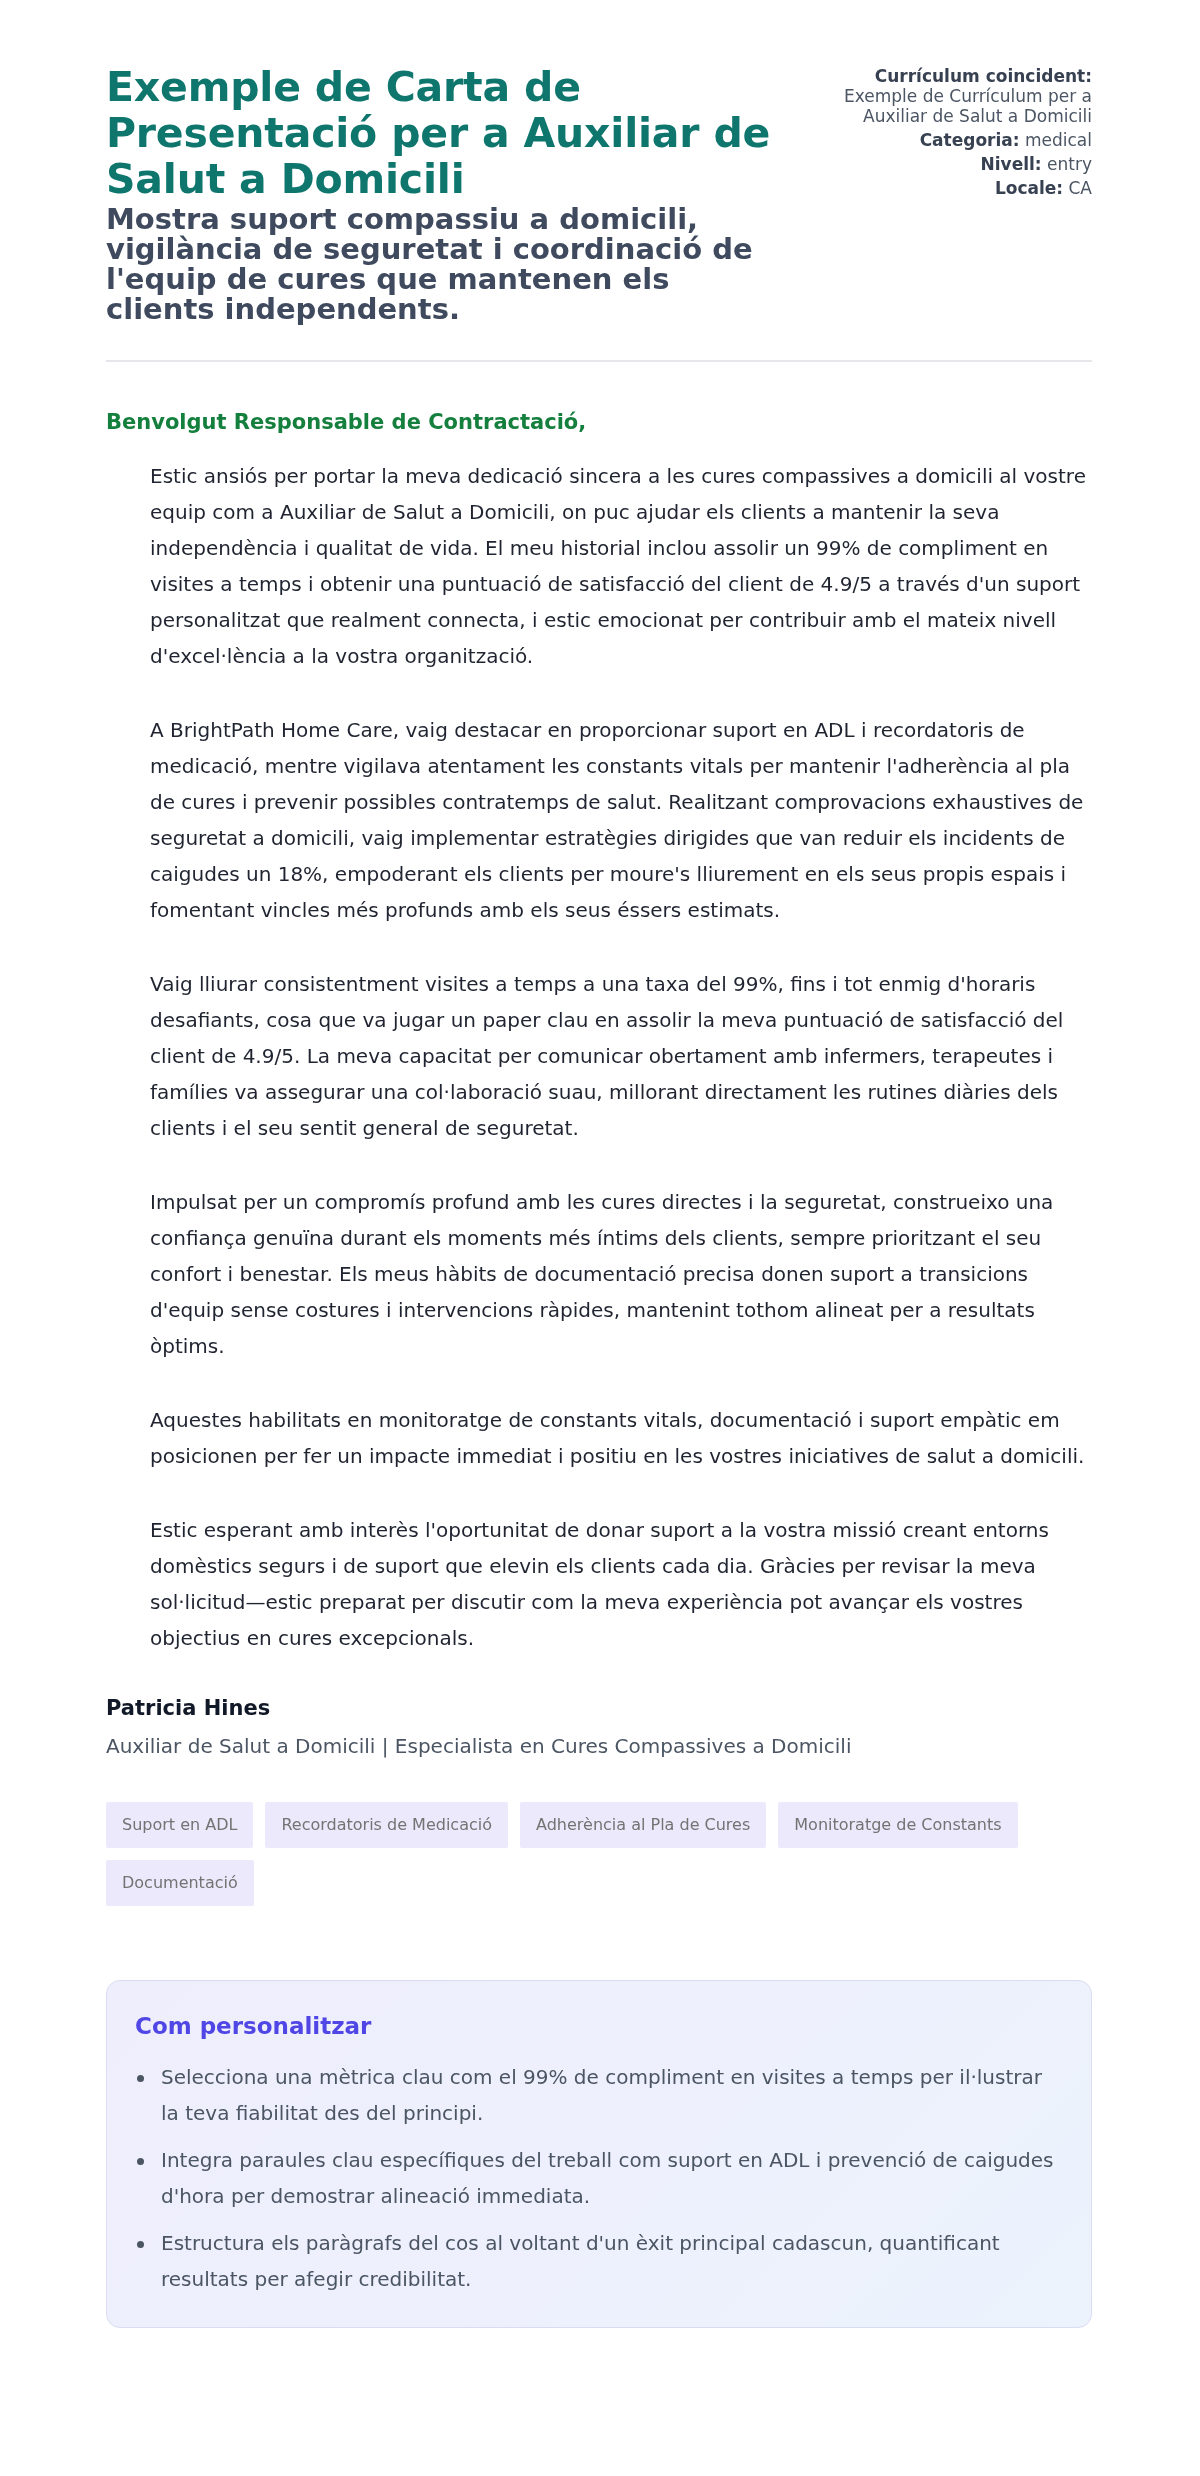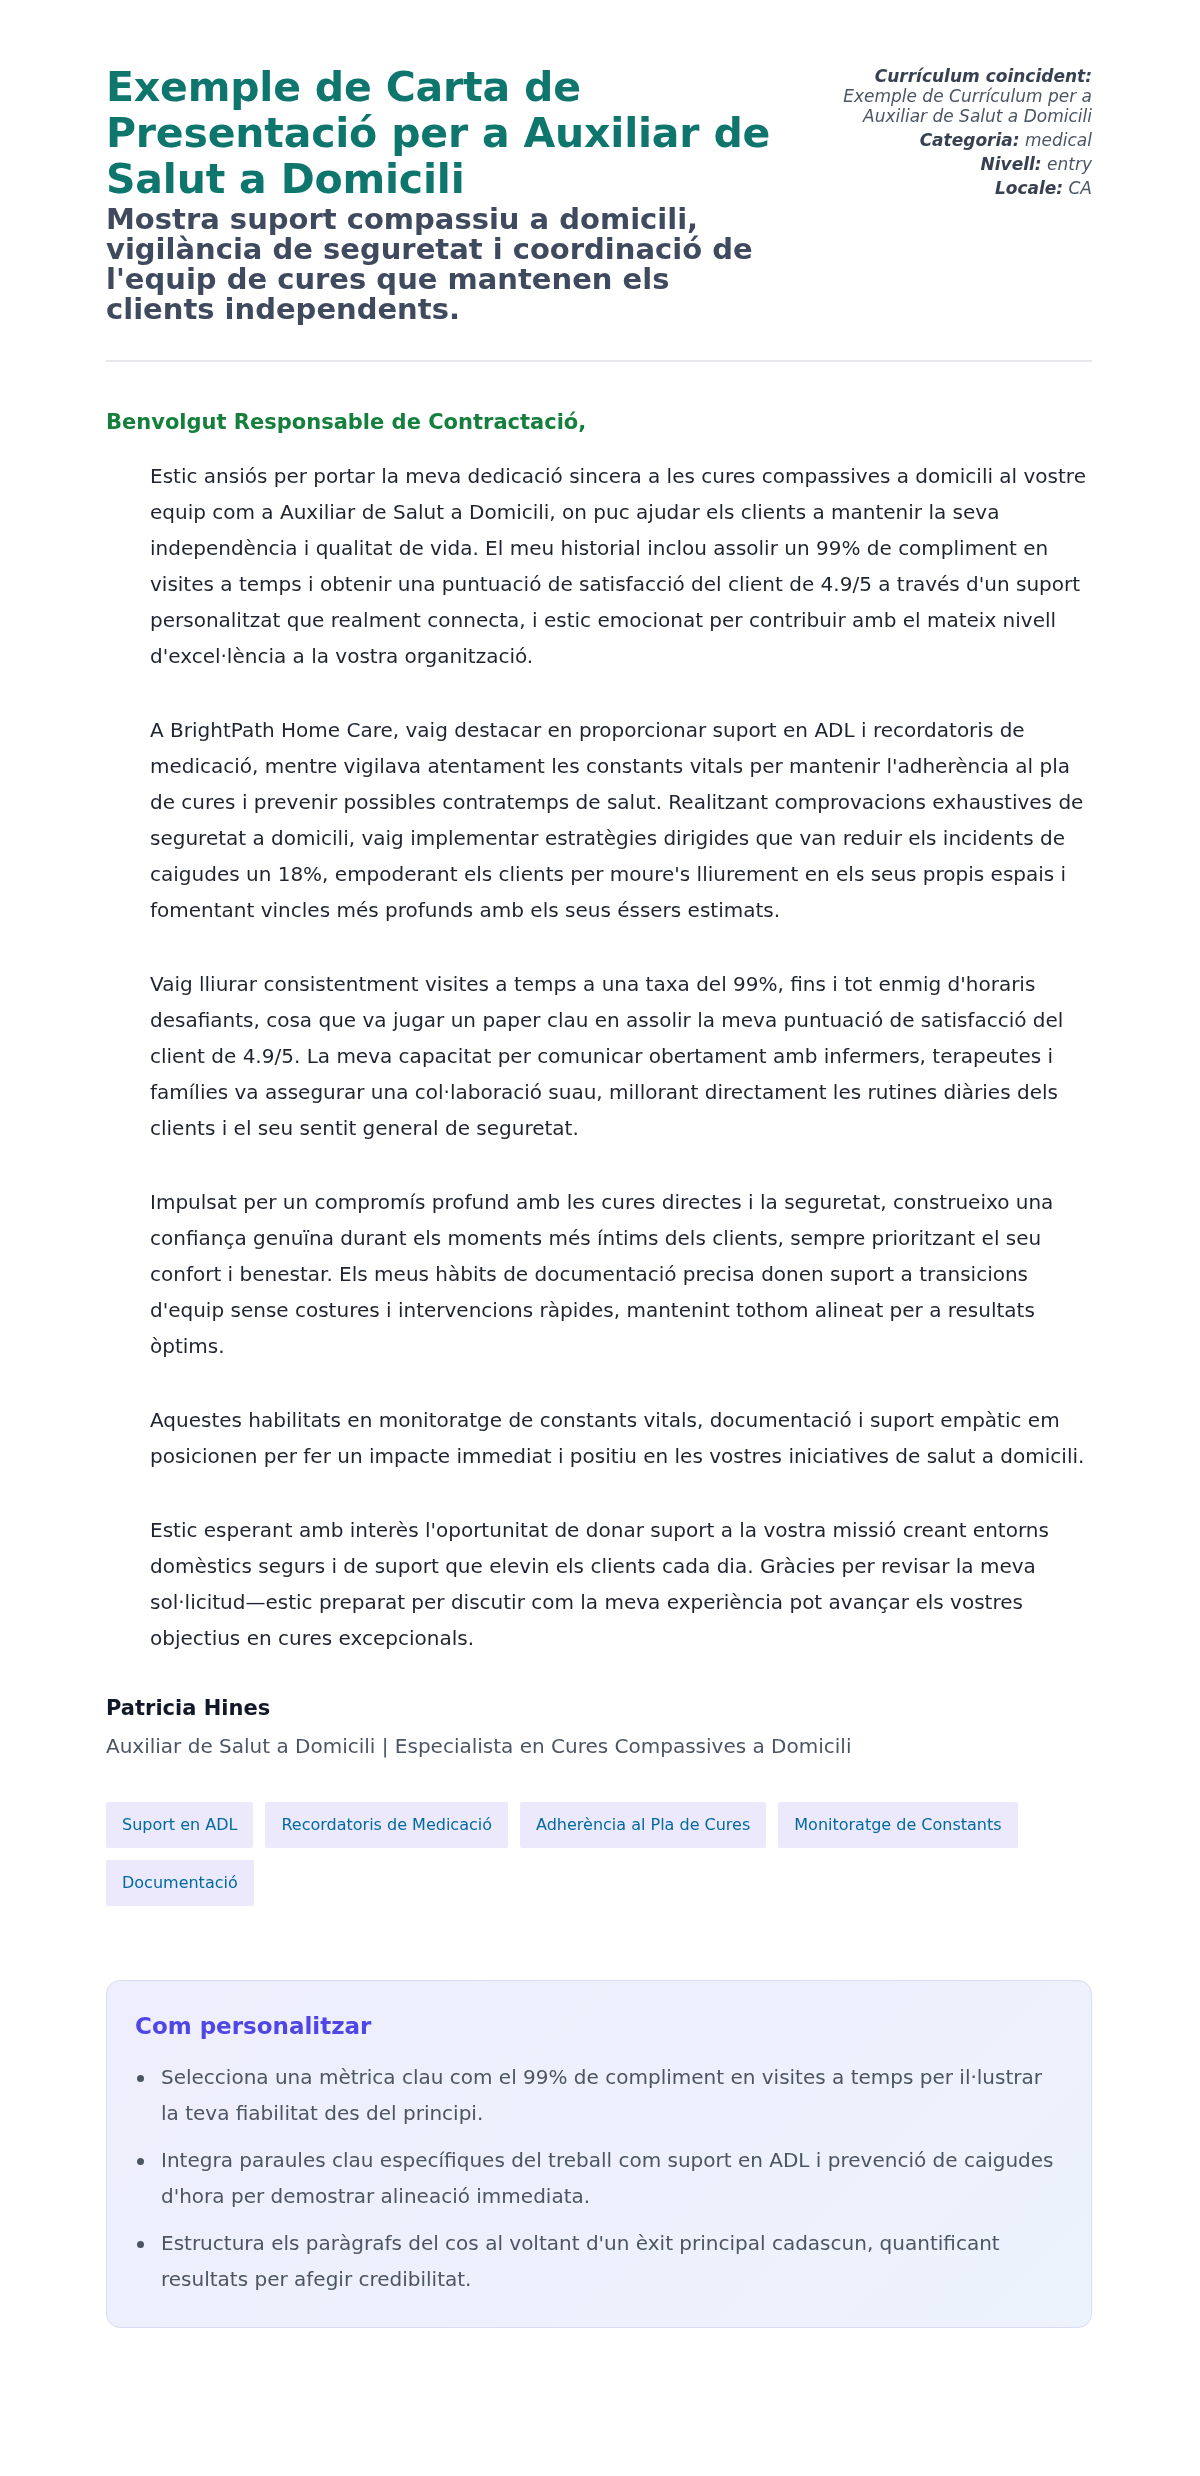--- a/index.html
+++ b/index.html
@@ -40,21 +40,21 @@
     margin-top: 2px;
   }
   .meta {
     text-align: right;
     font-size: 17px;
     line-height: 20px;
     color: #4b5563;
     width: 260px;
     padding-top: 2px;
   }
-  .meta .row { margin-bottom: 4px; font-style: italic; }
+  .meta .row { margin-bottom: 4px; }
   .meta .row b { color: #374151; }
   .divider {
     height: 2px;
     background: #e5e7eb;
     margin-top: 36px;
   }
   .greeting {
     margin-top: 46px;
     font-size: 21px;
     font-weight: bold;
@@ -83,21 +83,21 @@
   }
   .tags {
     margin-top: 42px;
     display: flex;
     flex-wrap: wrap;
     gap: 12px 12px;
     width: 986px;
   }
   .tag {
     background: #ebe9fb;
-    color: #0369a1;
+    color: #737373;
     font-size: 16px;
     line-height: 46px;
     height: 46px;
     padding: 0 16px;
     border-radius: 2px;
   }
   .callout {
     margin-top: 74px;
     border: 1px solid #d9dcf2;
     background: linear-gradient(135deg, #efeefc 0%, #ecf3fd 100%);

